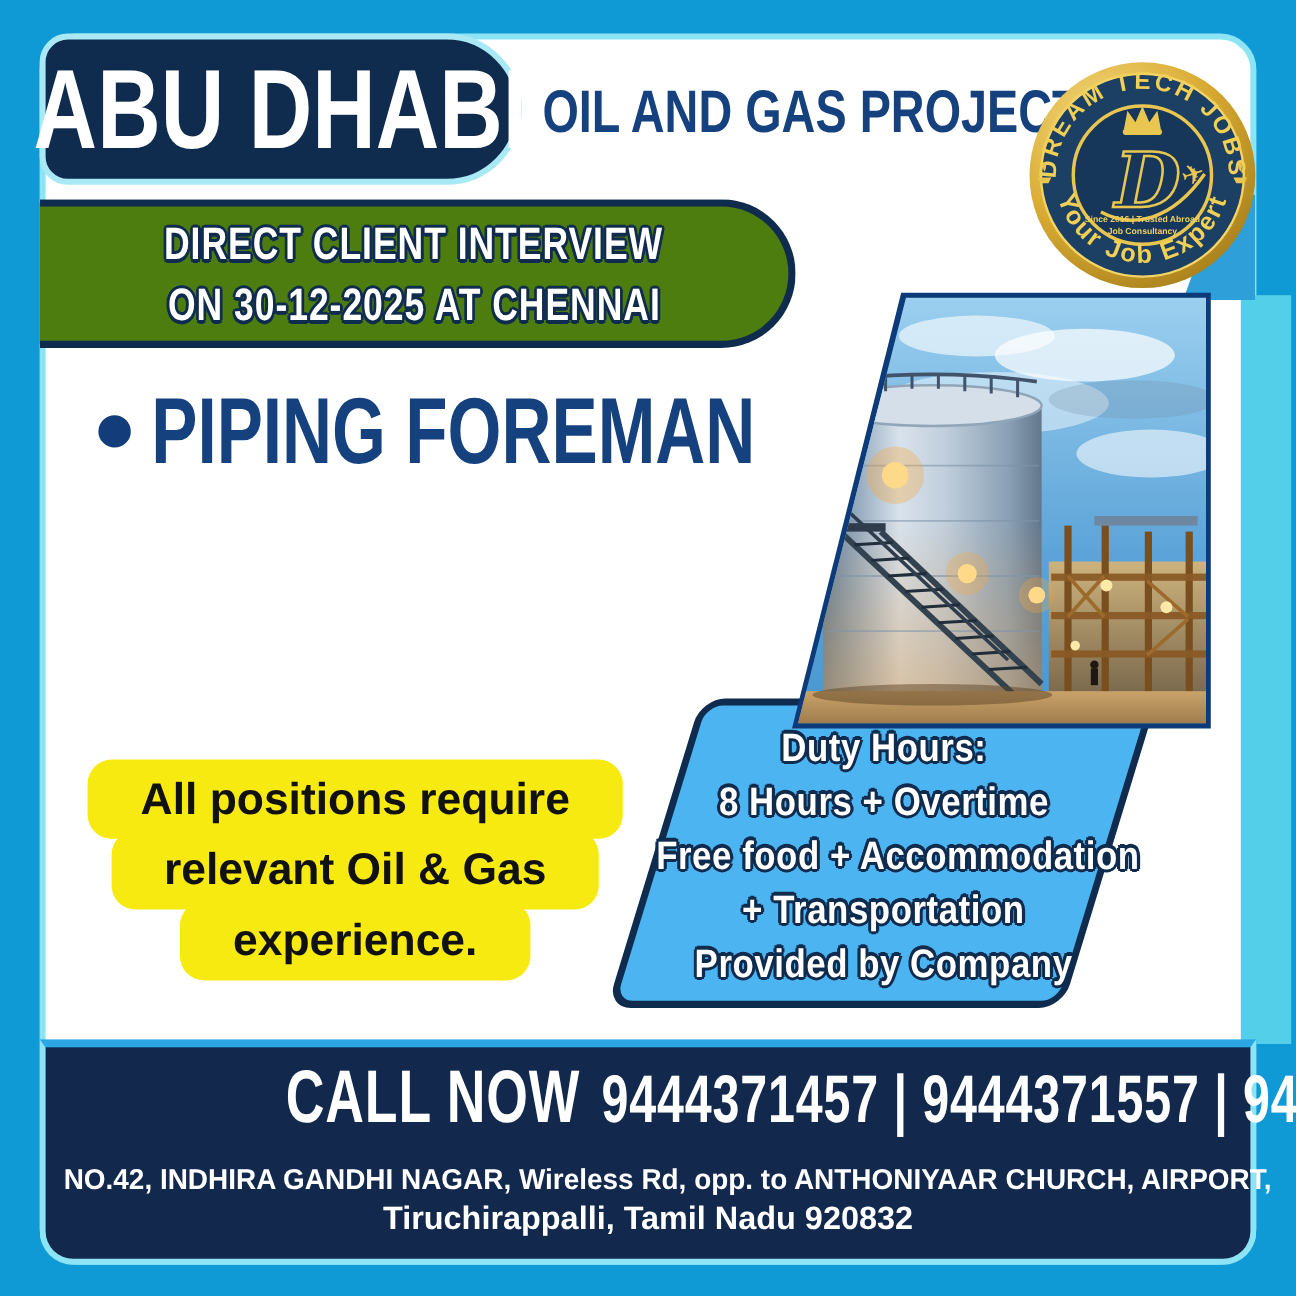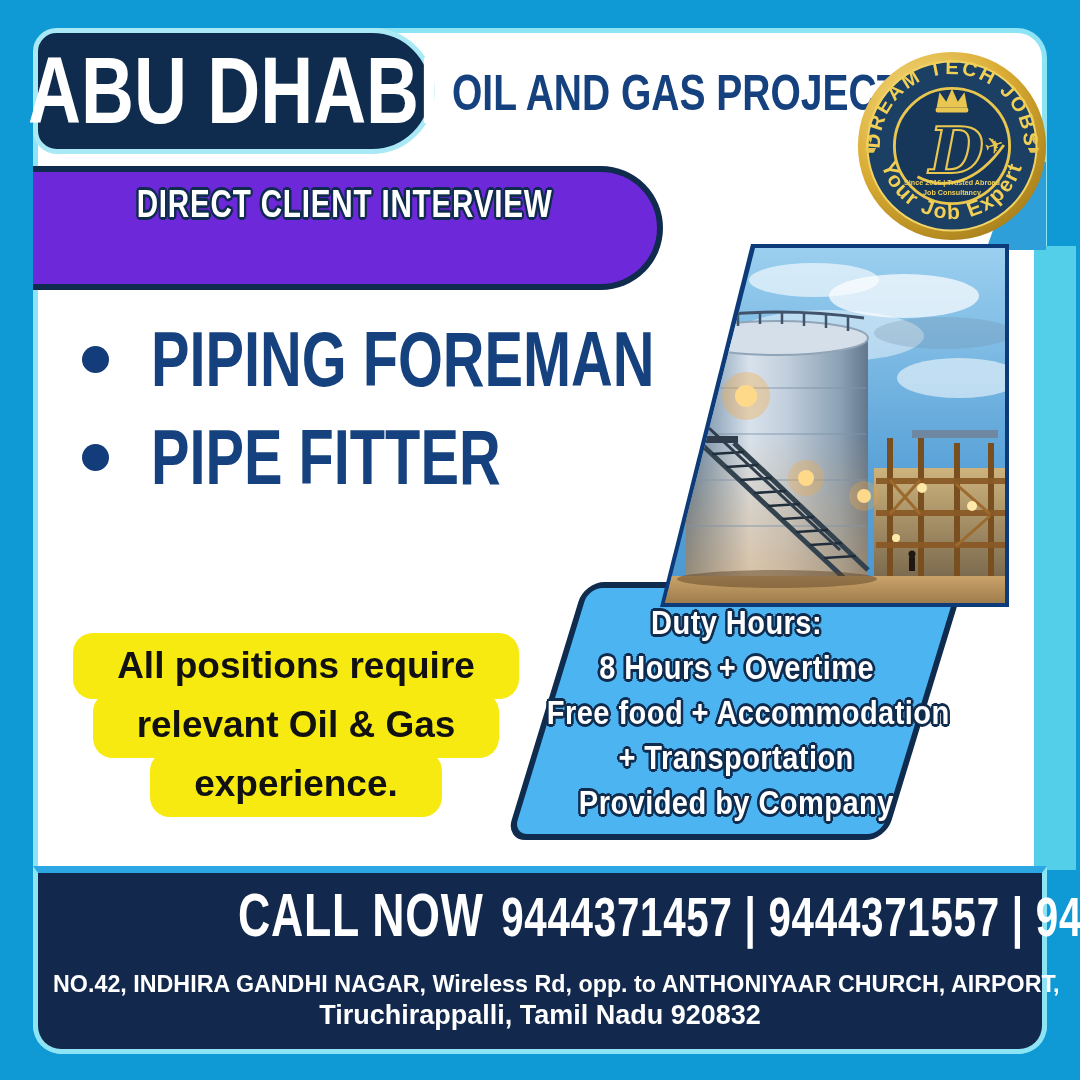--- a/index.html
+++ b/index.html
@@ -19,27 +19,27 @@
   .oln{color:#fff;text-shadow:3px 0 0 #0f2b4e,-3px 0 0 #0f2b4e,0 3px 0 #0f2b4e,0 -3px 0 #0f2b4e,
        2px 2px 0 #0f2b4e,-2px 2px 0 #0f2b4e,2px -2px 0 #0f2b4e,-2px -2px 0 #0f2b4e;}
   
   .abu{position:absolute;left:33px;top:28px;width:402px;height:126px;background:#0f2b4e;
        border:5px solid #a9e9f6;border-radius:24px 64px 64px 24px;box-sizing:border-box;
        display:flex;align-items:center;justify-content:center;z-index:6;}
   .abu span{font-size:94px;font-weight:800;color:#fff;letter-spacing:0;}
   .project-title{position:absolute;left:452px;top:64px;font-size:50px;font-weight:800;
        color:#15417e;z-index:5;letter-spacing:0;}
   
-  .band{position:absolute;left:33px;top:166px;width:630px;height:124px;background:#6d28d9;
+  .band{position:absolute;left:33px;top:166px;width:630px;height:124px;background:#4d7c0f;
         border:6px solid #0f2b4e;border-left:none;border-radius:0 62px 62px 0;box-sizing:border-box;
         text-align:center;padding-top:7px;z-index:5;}
   .band .ln{font-size:38px;font-weight:800;line-height:51px;letter-spacing:1px;}
   
   .positions{position:absolute;left:82px;top:318px;z-index:4;}
-  .positions .row{display:flex;align-items:center;gap:42px;margin-bottom:16px;height:82px;}
+  .positions .row{display:flex;align-items:center;gap:17px;margin-bottom:16px;height:82px;}
   .dot{width:27px;height:27px;border-radius:50%;background:#123c7a;flex:0 0 auto;}
   .positions .txt{font-size:78px;font-weight:800;color:#15417e;transform:scaleX(.74);transform-origin:left center;white-space:nowrap;}
   
   .note{position:absolute;left:70px;top:640px;width:452px;text-align:center;z-index:4;}
   .note .pill{display:inline-block;background:#f7ea10;color:#111;font-size:37px;font-weight:700;
               line-height:66px;padding:0 44px;border-radius:20px;margin-top:-7px;white-space:nowrap;}
   
   .duty{position:absolute;left:545px;top:582px;width:380px;height:258px;background:#4cb4f0;
         border:6px solid #0f2b4e;border-radius:20px;box-sizing:border-box;
         transform:skewX(-17deg);z-index:3;}
@@ -109,20 +109,21 @@
     <rect x="83" y="60" width="34" height="5" rx="2" fill="#e9c64f"></rect>
     <text x="76" y="128" font-size="66" font-style="italic" font-family="'DejaVu Serif',serif" font-weight="bold" fill="none" stroke="#e9c64f" stroke-width="2.2">D</text>
     <path d="M64,132 C92,147 126,139 154,99" stroke="#e9c64f" stroke-width="3" fill="none"></path>
     <text x="134" y="107" font-size="24" fill="#e9c64f" transform="rotate(-18 146 99)">✈</text>
     <text x="100" y="141" font-size="7.5" font-weight="bold" fill="#f0cf5a" text-anchor="middle">Since 2016 | Trusted Abroad</text>
     <text x="100" y="151" font-size="7.5" font-weight="bold" fill="#f0cf5a" text-anchor="middle">Job Consultancy</text>
   </svg>
 
   <div class="band">
     <div class="ln oln"><span class="cond">DIRECT CLIENT INTERVIEW</span></div>
+    <div class="ln oln"><span class="cond">ON 30-12-2025 AT CHENNAI</span></div>
   </div>
 
   <svg class="photo" viewBox="0 0 364 378">
     <defs>
       <clipPath id="phClip">
           <polygon points="101,10 351,10 351,365 11,365"></polygon>
         </clipPath>
       <linearGradient id="sky" x1="0" y1="0" x2="0" y2="1">
         <stop offset="0%" stop-color="#9ed1f0"></stop>
           <stop offset="60%" stop-color="#5ba3d8"></stop>
@@ -229,24 +230,20 @@
       <circle cx="258" cy="316" r="3.5" fill="#1f1812"></circle>
         <rect x="255" y="319" width="6" height="14" fill="#1f1812"></rect>
     </g>
   </svg>
 
   <div class="positions">
     <div class="row">
       <span class="dot"></span>
       <span class="txt">PIPING FOREMAN</span>
     </div>
-    <div class="row">
-      <span class="dot"></span>
-      <span class="txt">PIPE FITTER</span>
-    </div>
   </div>
 
   <div class="note">
     <div><span class="pill">All positions require</span></div>
     <div><span class="pill">relevant Oil &amp; Gas</span></div>
     <div><span class="pill">experience.</span></div>
   </div>
 
   <div class="duty">
     <div class="unskew">

